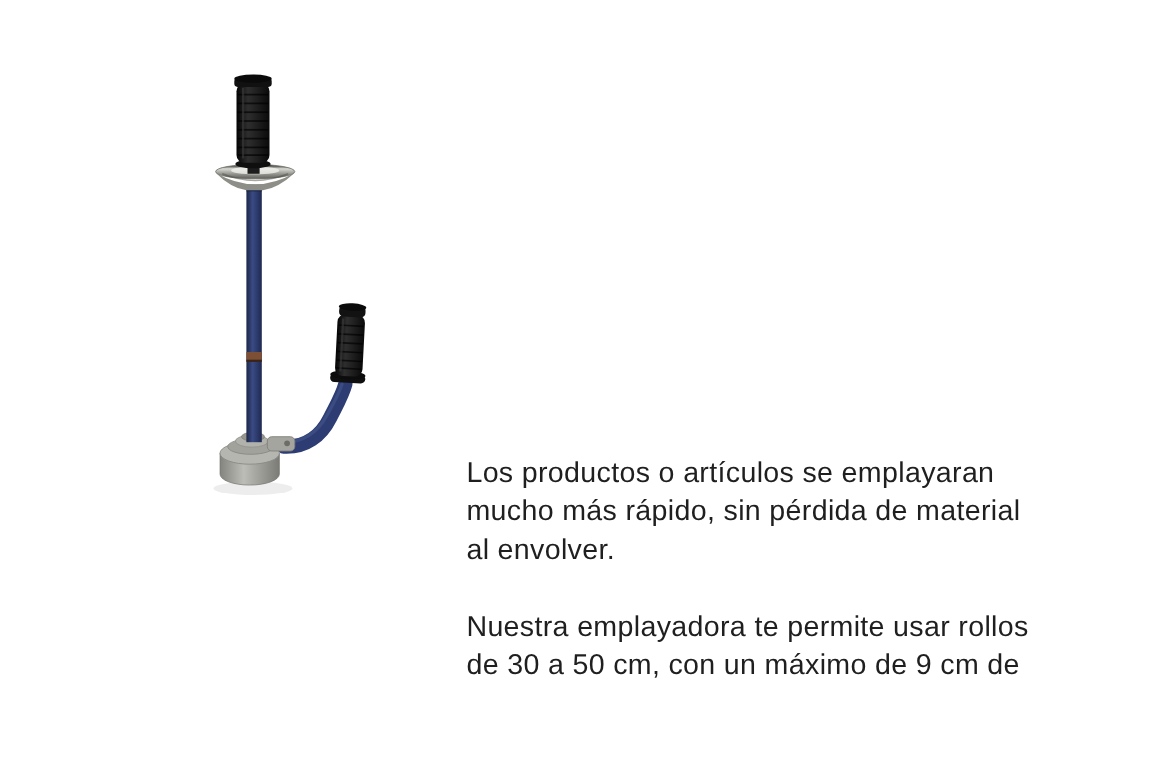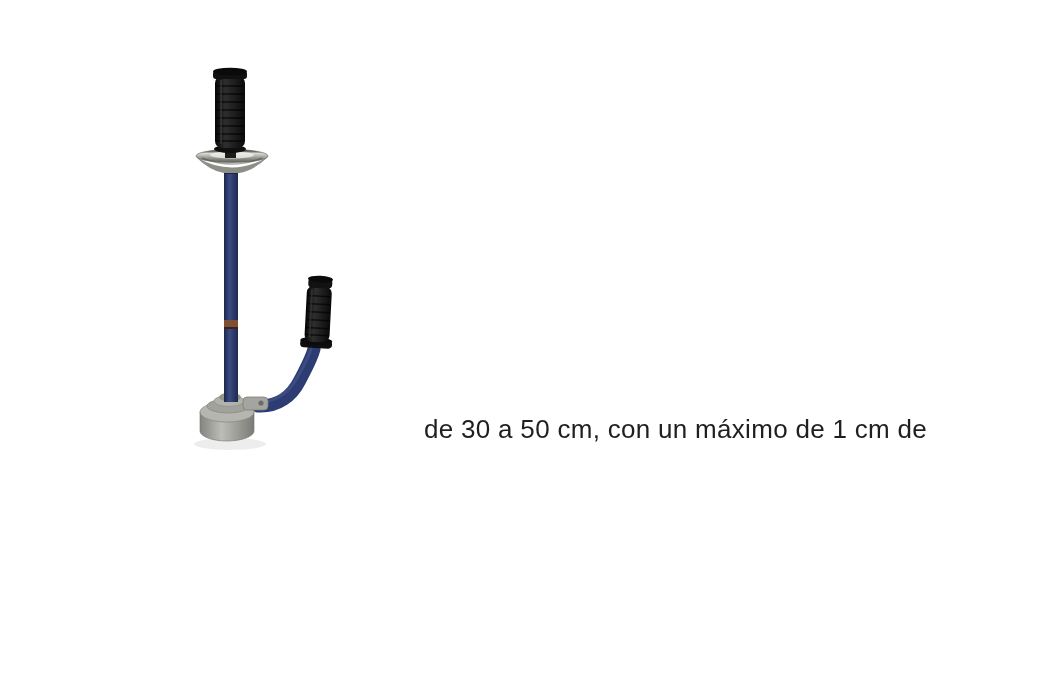--- a/index.html
+++ b/index.html
@@ -152,17 +152,23 @@
         </g>
         <line x1="179" y1="240" x2="179" y2="288" stroke="#3d3d3d" stroke-width="2" opacity="0.6"></line>
         <rect x="175" y="228" width="24" height="10" rx="4" fill="#121212"></rect>
         <ellipse cx="187" cy="229" rx="12.5" ry="3.4" fill="#0a0a0a"></ellipse>
       </g>
     </svg>
   </div>
 
   <div class="description">
     <p>
-      <span class="line">de 30 a 50 cm, con un máximo de 1 cm de</span>
+      <span class="line">Los productos o artículos se emplayaran</span>
+      <span class="line">mucho más rápido, sin pérdida de material</span>
+      <span class="line">al envolver.</span>
+    </p>
+    <p>
+      <span class="line">Nuestra emplayadora te permite usar rollos</span>
+      <span class="line">de 30 a 50 cm, con un máximo de 9 cm de</span>
     </p>
   </div>
 
 </div>
 
 </body></html>

